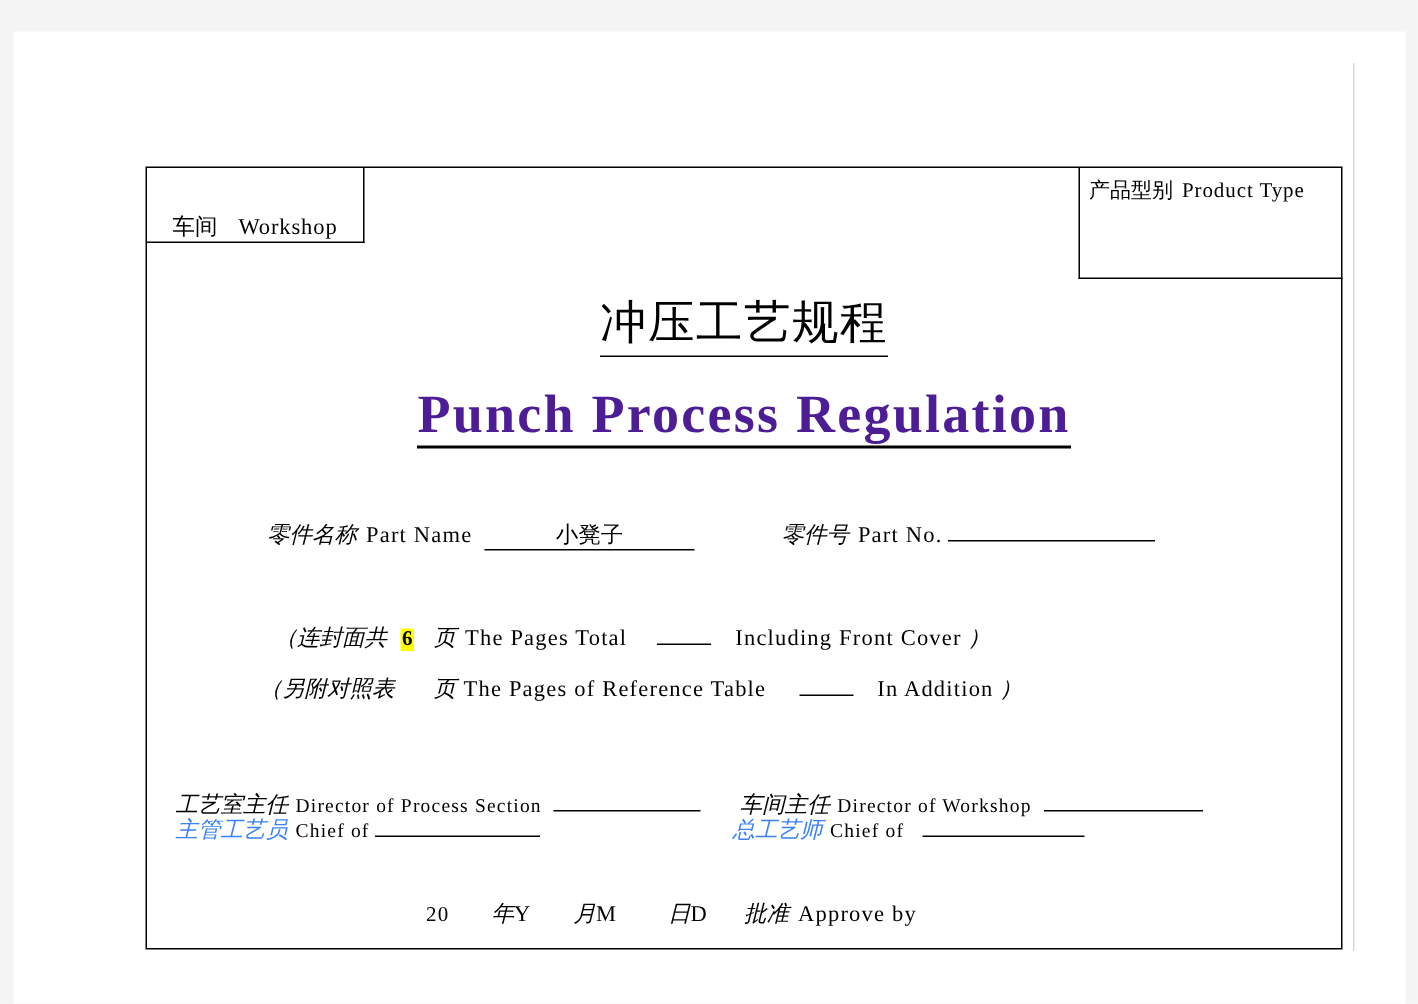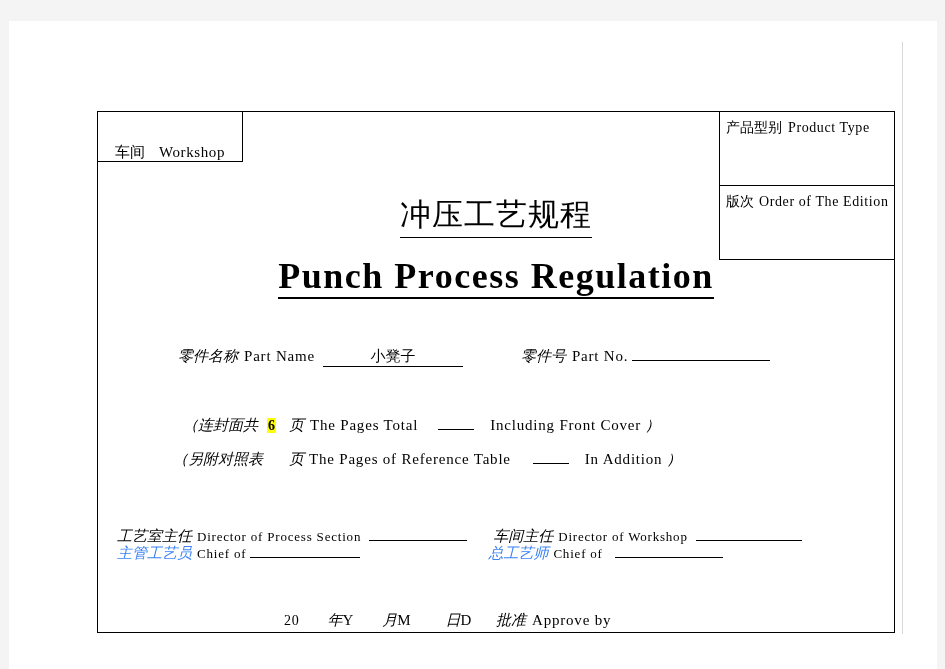--- a/index.html
+++ b/index.html
@@ -113,21 +113,21 @@
     padding-bottom: 1px;
     letter-spacing: 1px;
   }
   #title-en-wrap {
     margin-top: 17px;
   }
   #title-en {
     font-family: "Liberation Serif", "DejaVu Serif", serif;
     font-weight: bold;
     font-size: 36px;
-    color: #000000;
+    color: #4c1d95;
     display: inline-block;
     border-bottom: 2.4px solid #000;
     letter-spacing: 1.5px;
     padding-bottom: 0px;
   }
 
   
   .body-line {
     position: absolute;
     font-size: 15px;
@@ -163,21 +163,21 @@
     font-size: 14px;
     padding: 0 1px;
   }
   .red { color: #3b82f6; }
 
   #row-partname { left: 80px; top: 233px; }
   #row-pages    { left: 85px; top: 302px; }
   #row-reftable { left: 75px; top: 336px; }
   #row-sig1     { left: 19px; top: 414px; }
   #row-sig2     { left: 19px; top: 431px; }
-  #row-date     { left: 186px; top: 499px; }
+  #row-date     { left: 186px; top: 488px; }
 
   .gap-sm { display: inline-block; width: 14px; }
   .gap-md { display: inline-block; width: 30px; }
   .gap-lg { display: inline-block; width: 58px; }
   .gap-xl { display: inline-block; width: 104px; }
 </style>
 </head>
 <body>
 
 <div id="page-surround-top"></div>
@@ -191,23 +191,20 @@
   <div id="doc-frame">
 
     <div id="workshop-cell">
       <span class="cell-text"><span class="cn">车间</span><span class="gap-sm"></span><span class="en">Workshop</span></span>
     </div>
 
     <div id="right-cells">
       <div class="right-cell">
         <span class="cell-text"><span class="cn">产品型别</span><span class="gap-sm" style="width:6px"></span><span class="en">Product Type</span></span>
       </div>
-      <div class="right-cell">
-        <span class="cell-text"><span class="cn">版次</span><span class="gap-sm" style="width:5px"></span><span class="en">Order of The Edition</span></span>
-      </div>
     </div>
 
     <div id="title-block">
       <div>
         <span id="title-cn">冲压工艺规程</span>
       </div>
       <div id="title-en-wrap">
         <span id="title-en">Punch  Process  Regulation</span>
       </div>
     </div>

